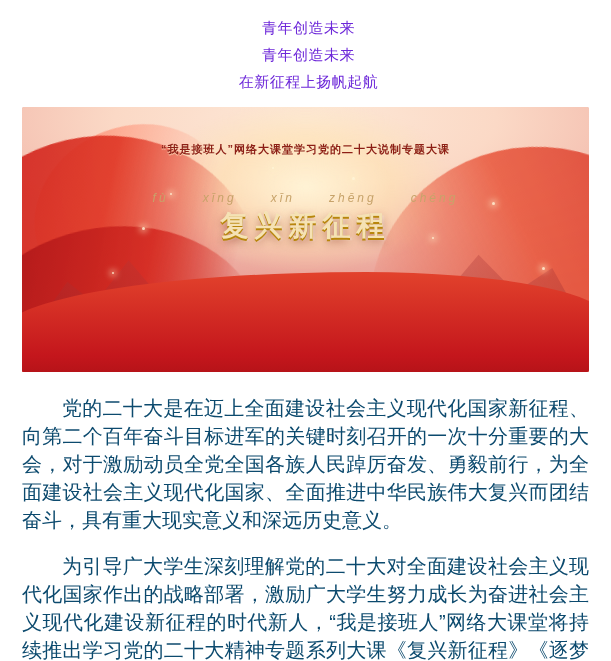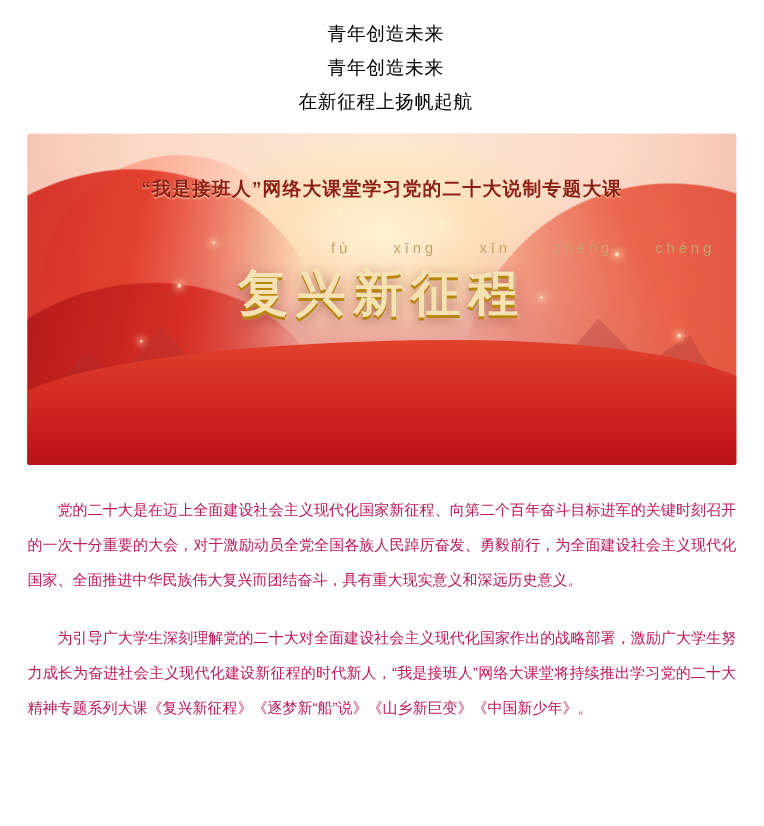--- a/index.html
+++ b/index.html
@@ -22,21 +22,21 @@
   }
 
   
   .headline {
     padding: 14px 0 6px 0;
     text-align: center;
   }
   .headline-line {
     font-size: 15px;
     line-height: 27px;
-    color: #000000;
+    color: #6d28d9;
     letter-spacing: 0.5px;
     padding-left: 6px;
   }
 
   
   .hero {
     position: relative;
     margin: 6px 22px 0 22px;
     height: 265px;
     border-radius: 2px;
@@ -147,63 +147,64 @@
     border-radius: 50%;
     box-shadow: 0 0 6px 2px rgba(255,240,200,.8);
     opacity: .85;
   }
   
   .hero-topline {
     position: absolute;
     top: 35px;
     width: 100%;
     text-align: center;
-    font-size: 15px;
+    font-size: 11px;
     letter-spacing: 1px;
     color: #8d1f16;
     text-shadow: 0 1px 1px rgba(255,235,200,.85);
     font-weight: bold;
   }
   .hero-pinyin {
     position: absolute;
     top: 84px;
     width: 100%;
-    text-align: right;
+    text-align: center;
     font-size: 12px;
     letter-spacing: 3px;
     color: #c7a36a;
+    font-style: italic;
   }
   .hero-pinyin span { margin: 0 17px; }
   .hero-title {
     position: absolute;
     top: 100px;
     width: 100%;
     text-align: center;
     font-family: "DejaVu Serif", serif;
-    font-size: 40px;
+    font-size: 28px;
     font-weight: bold;
     letter-spacing: 6px;
     color: #f5e2b4;
     text-shadow:
       0 2px 0 #b8860b,
       0 4px 10px rgba(120,30,20,.55),
       2px 2px 2px rgba(255,255,255,.35);
     background: linear-gradient(180deg, #fff6de 10%, #f0d190 45%, #d9a84e 75%, #f4e3b5 100%);
     -webkit-background-clip: text;
     background-clip: text;
   }
 
   
   .body {
     padding: 22px 22px 0 22px;
   }
   .para {
-    font-size: 12px;
+    font-size: 20px;
     line-height: 28px;
-    color: #be185d;
+    color: #0c4a6e;
     text-align: justify;
     text-indent: 2em;
     margin: 0 0 18px 0;
   }
 </style>
 </head>
 <body>
 
 <div class="page">
 

